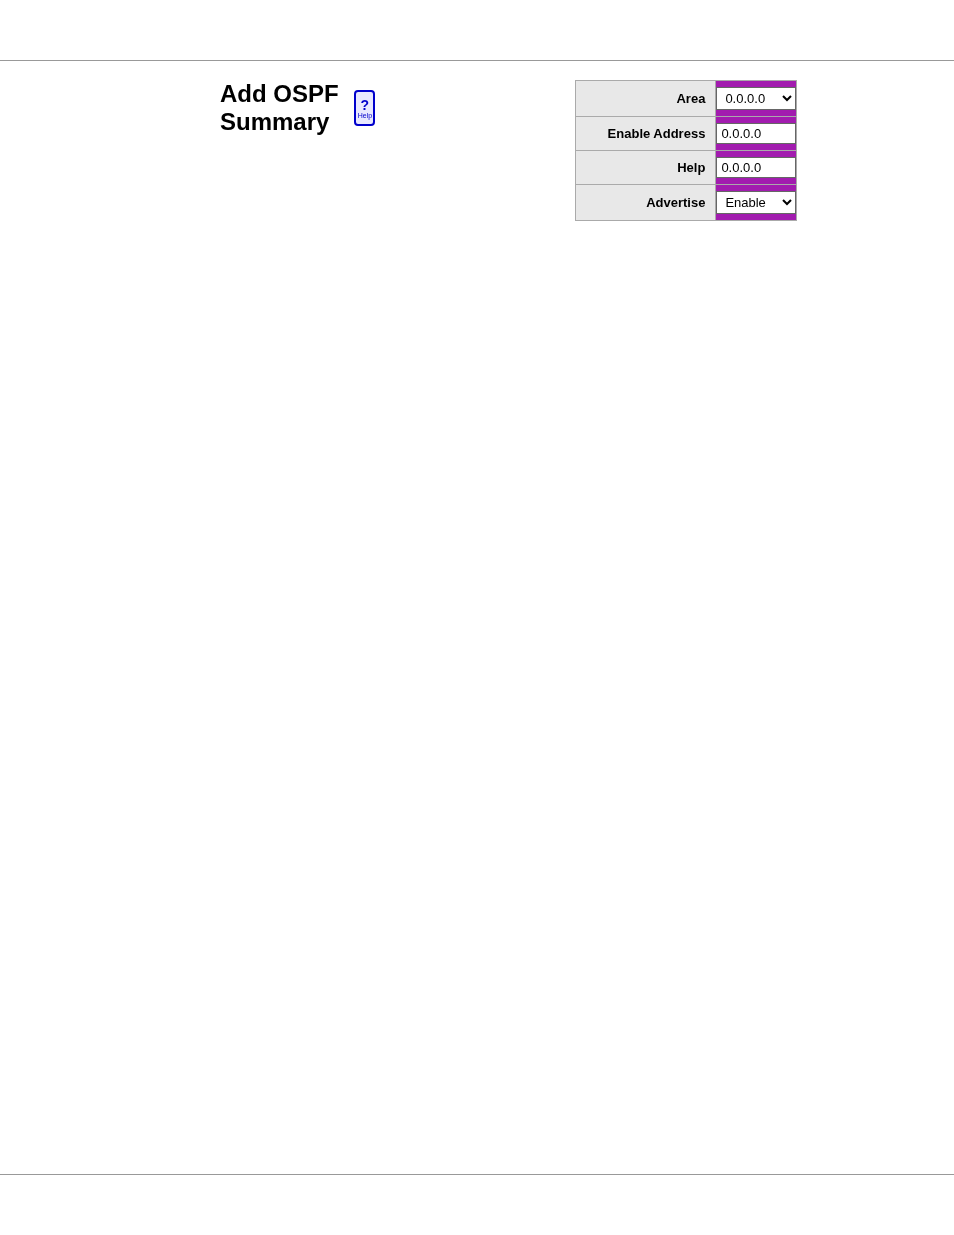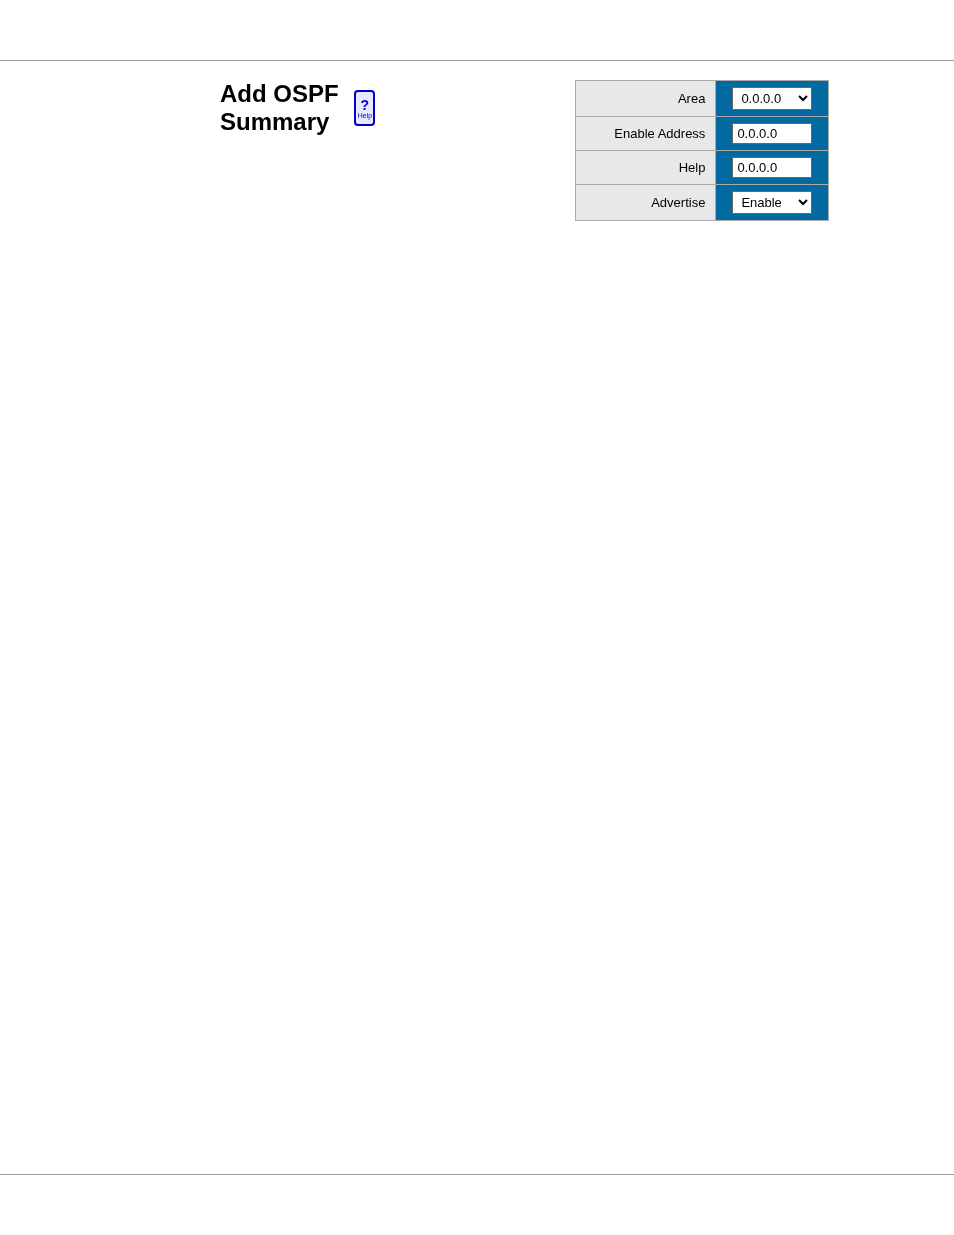--- a/index.html
+++ b/index.html
@@ -96,34 +96,34 @@
     }
 
     .form-row:last-child {
       border-bottom: none;
     }
 
     .form-label {
       width: 140px;
       min-width: 140px;
       padding: 8px 10px;
-      font-weight: normal;
+      font-weight: bold;
       text-align: right;
       background: #e8e8e8;
       border-right: 1px solid #aaa;
       display: flex;
       align-items: center;
       justify-content: flex-end;
       font-size: 13px;
     }
 
     .form-value {
       flex: 1;
-      padding: 6px 16px;
-      background: #0369a1;
+      padding: 6px 0;
+      background: #a21caf;
       display: flex;
       align-items: center;
     }
 
     .form-input {
       width: 100%;
       border: 1px solid #666;
       padding: 2px 4px;
       font-size: 13px;
       font-family: Arial, sans-serif;

